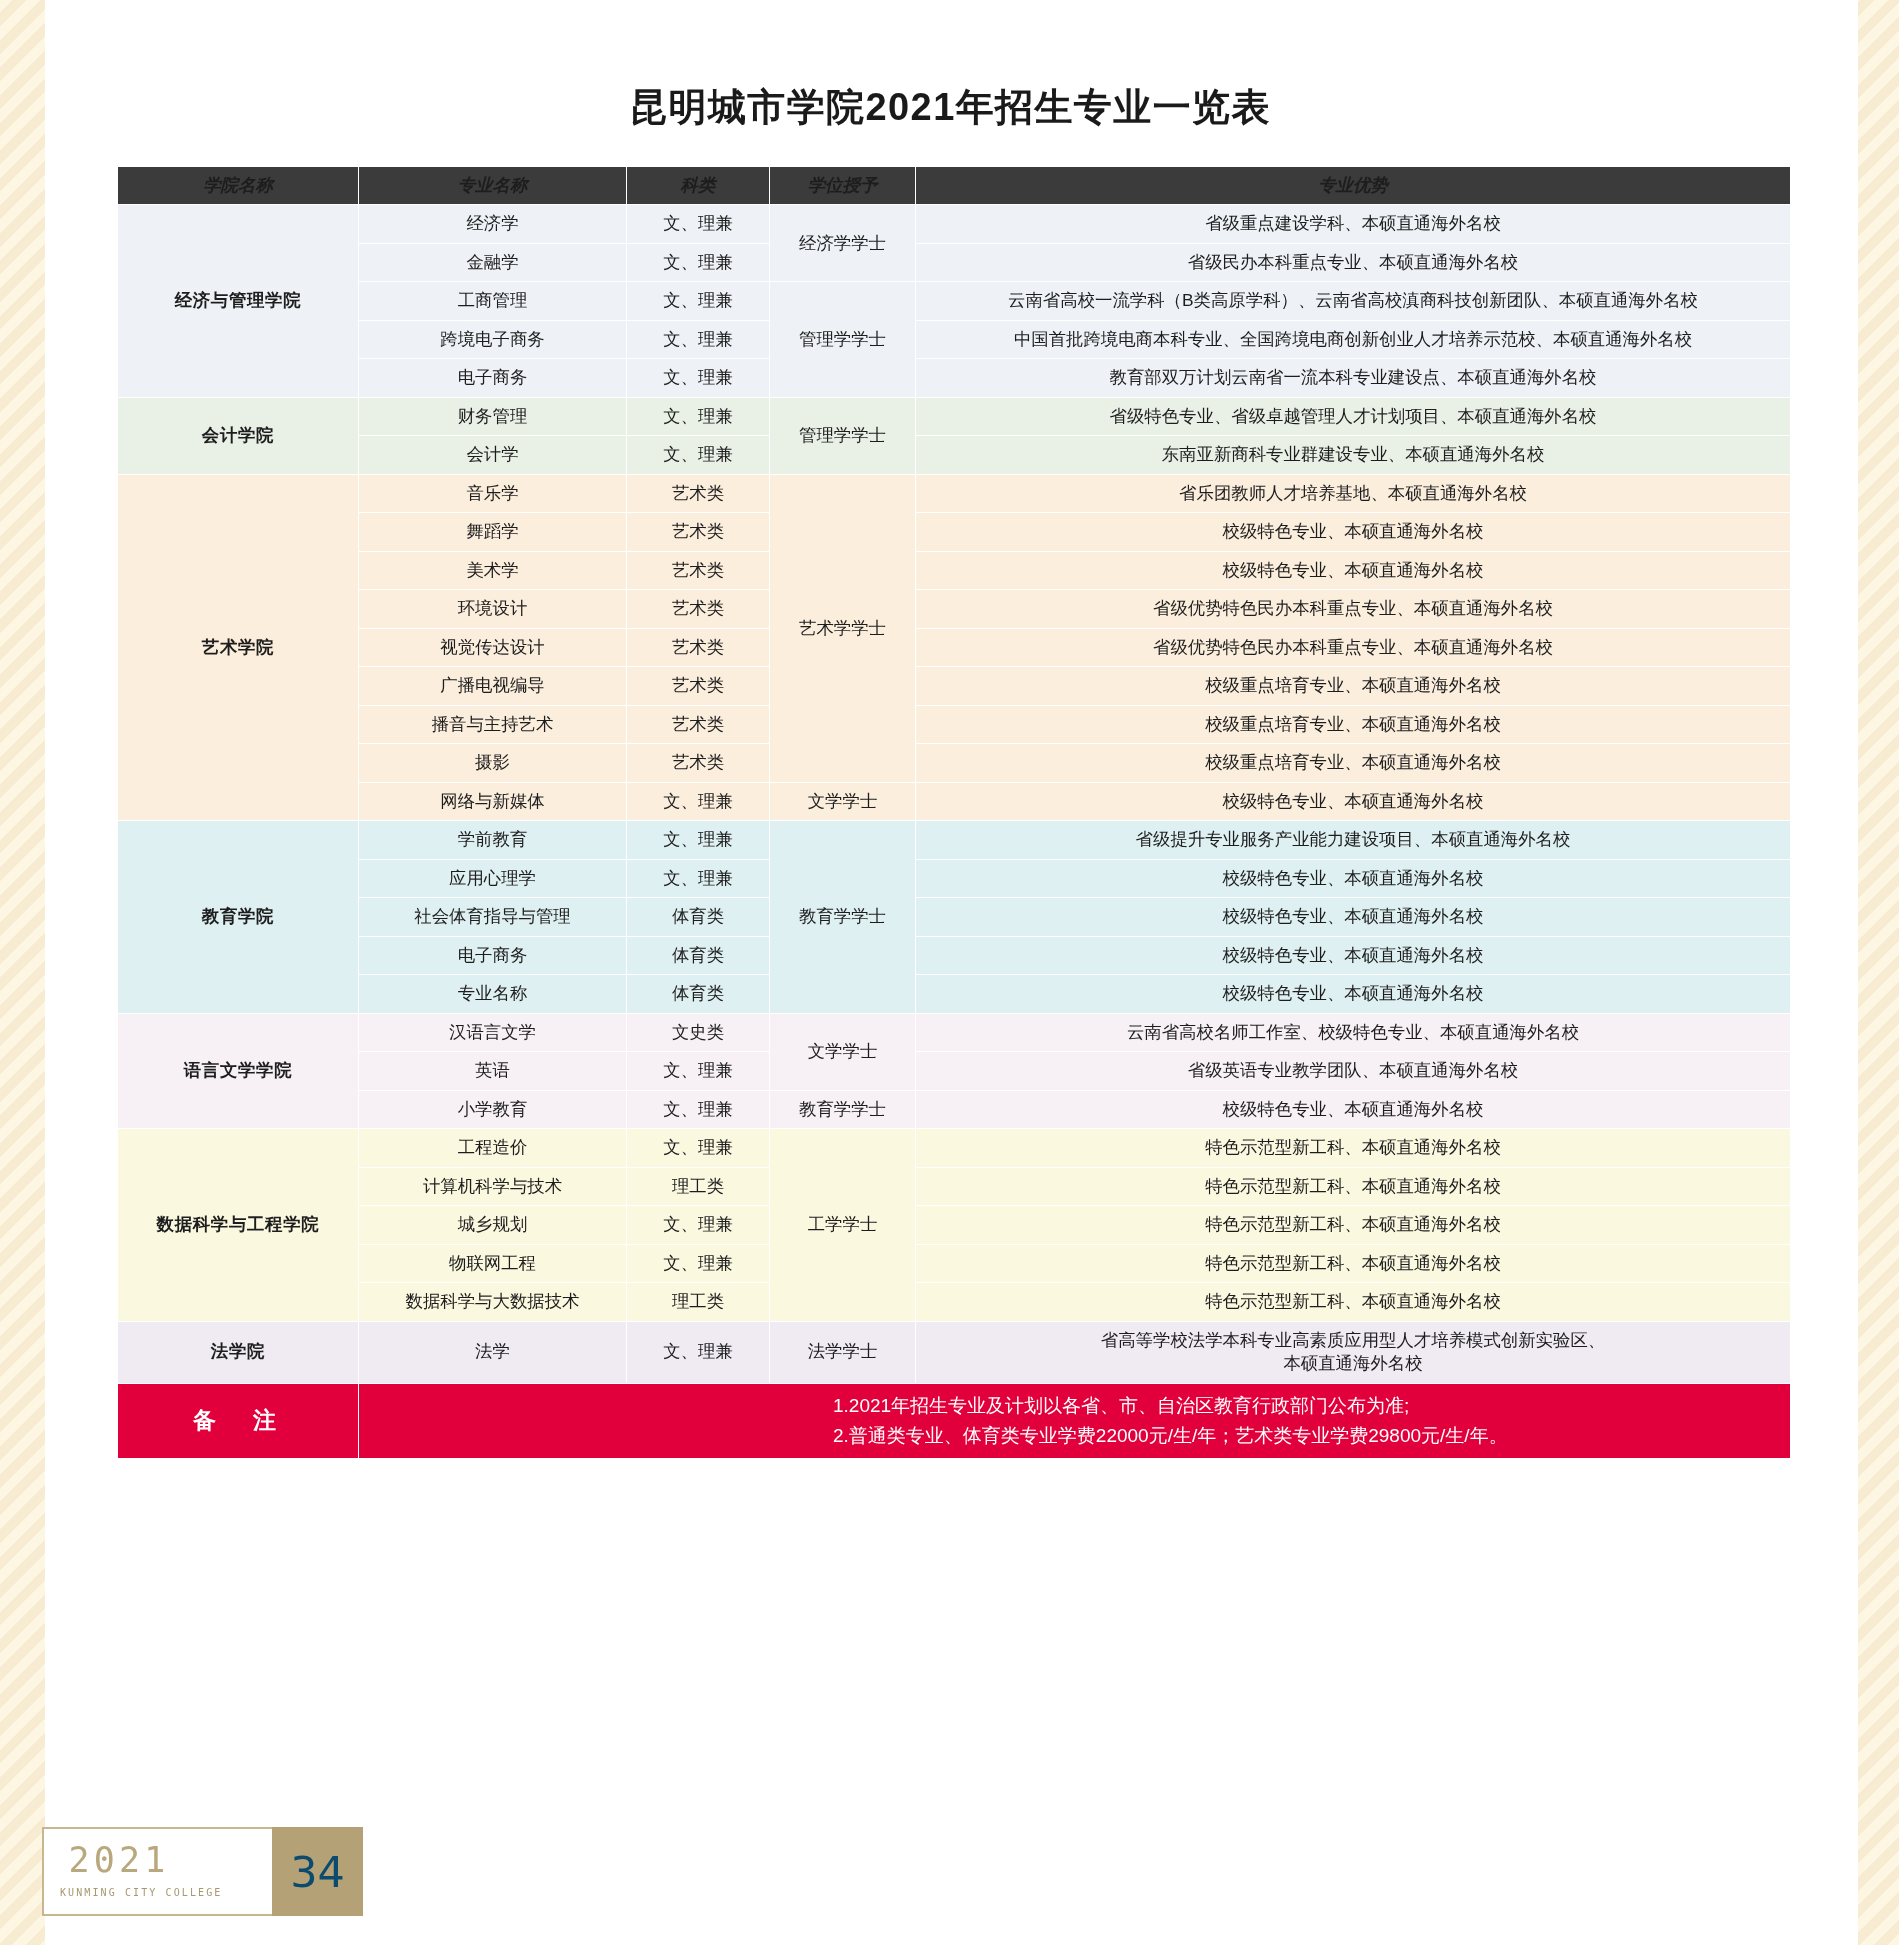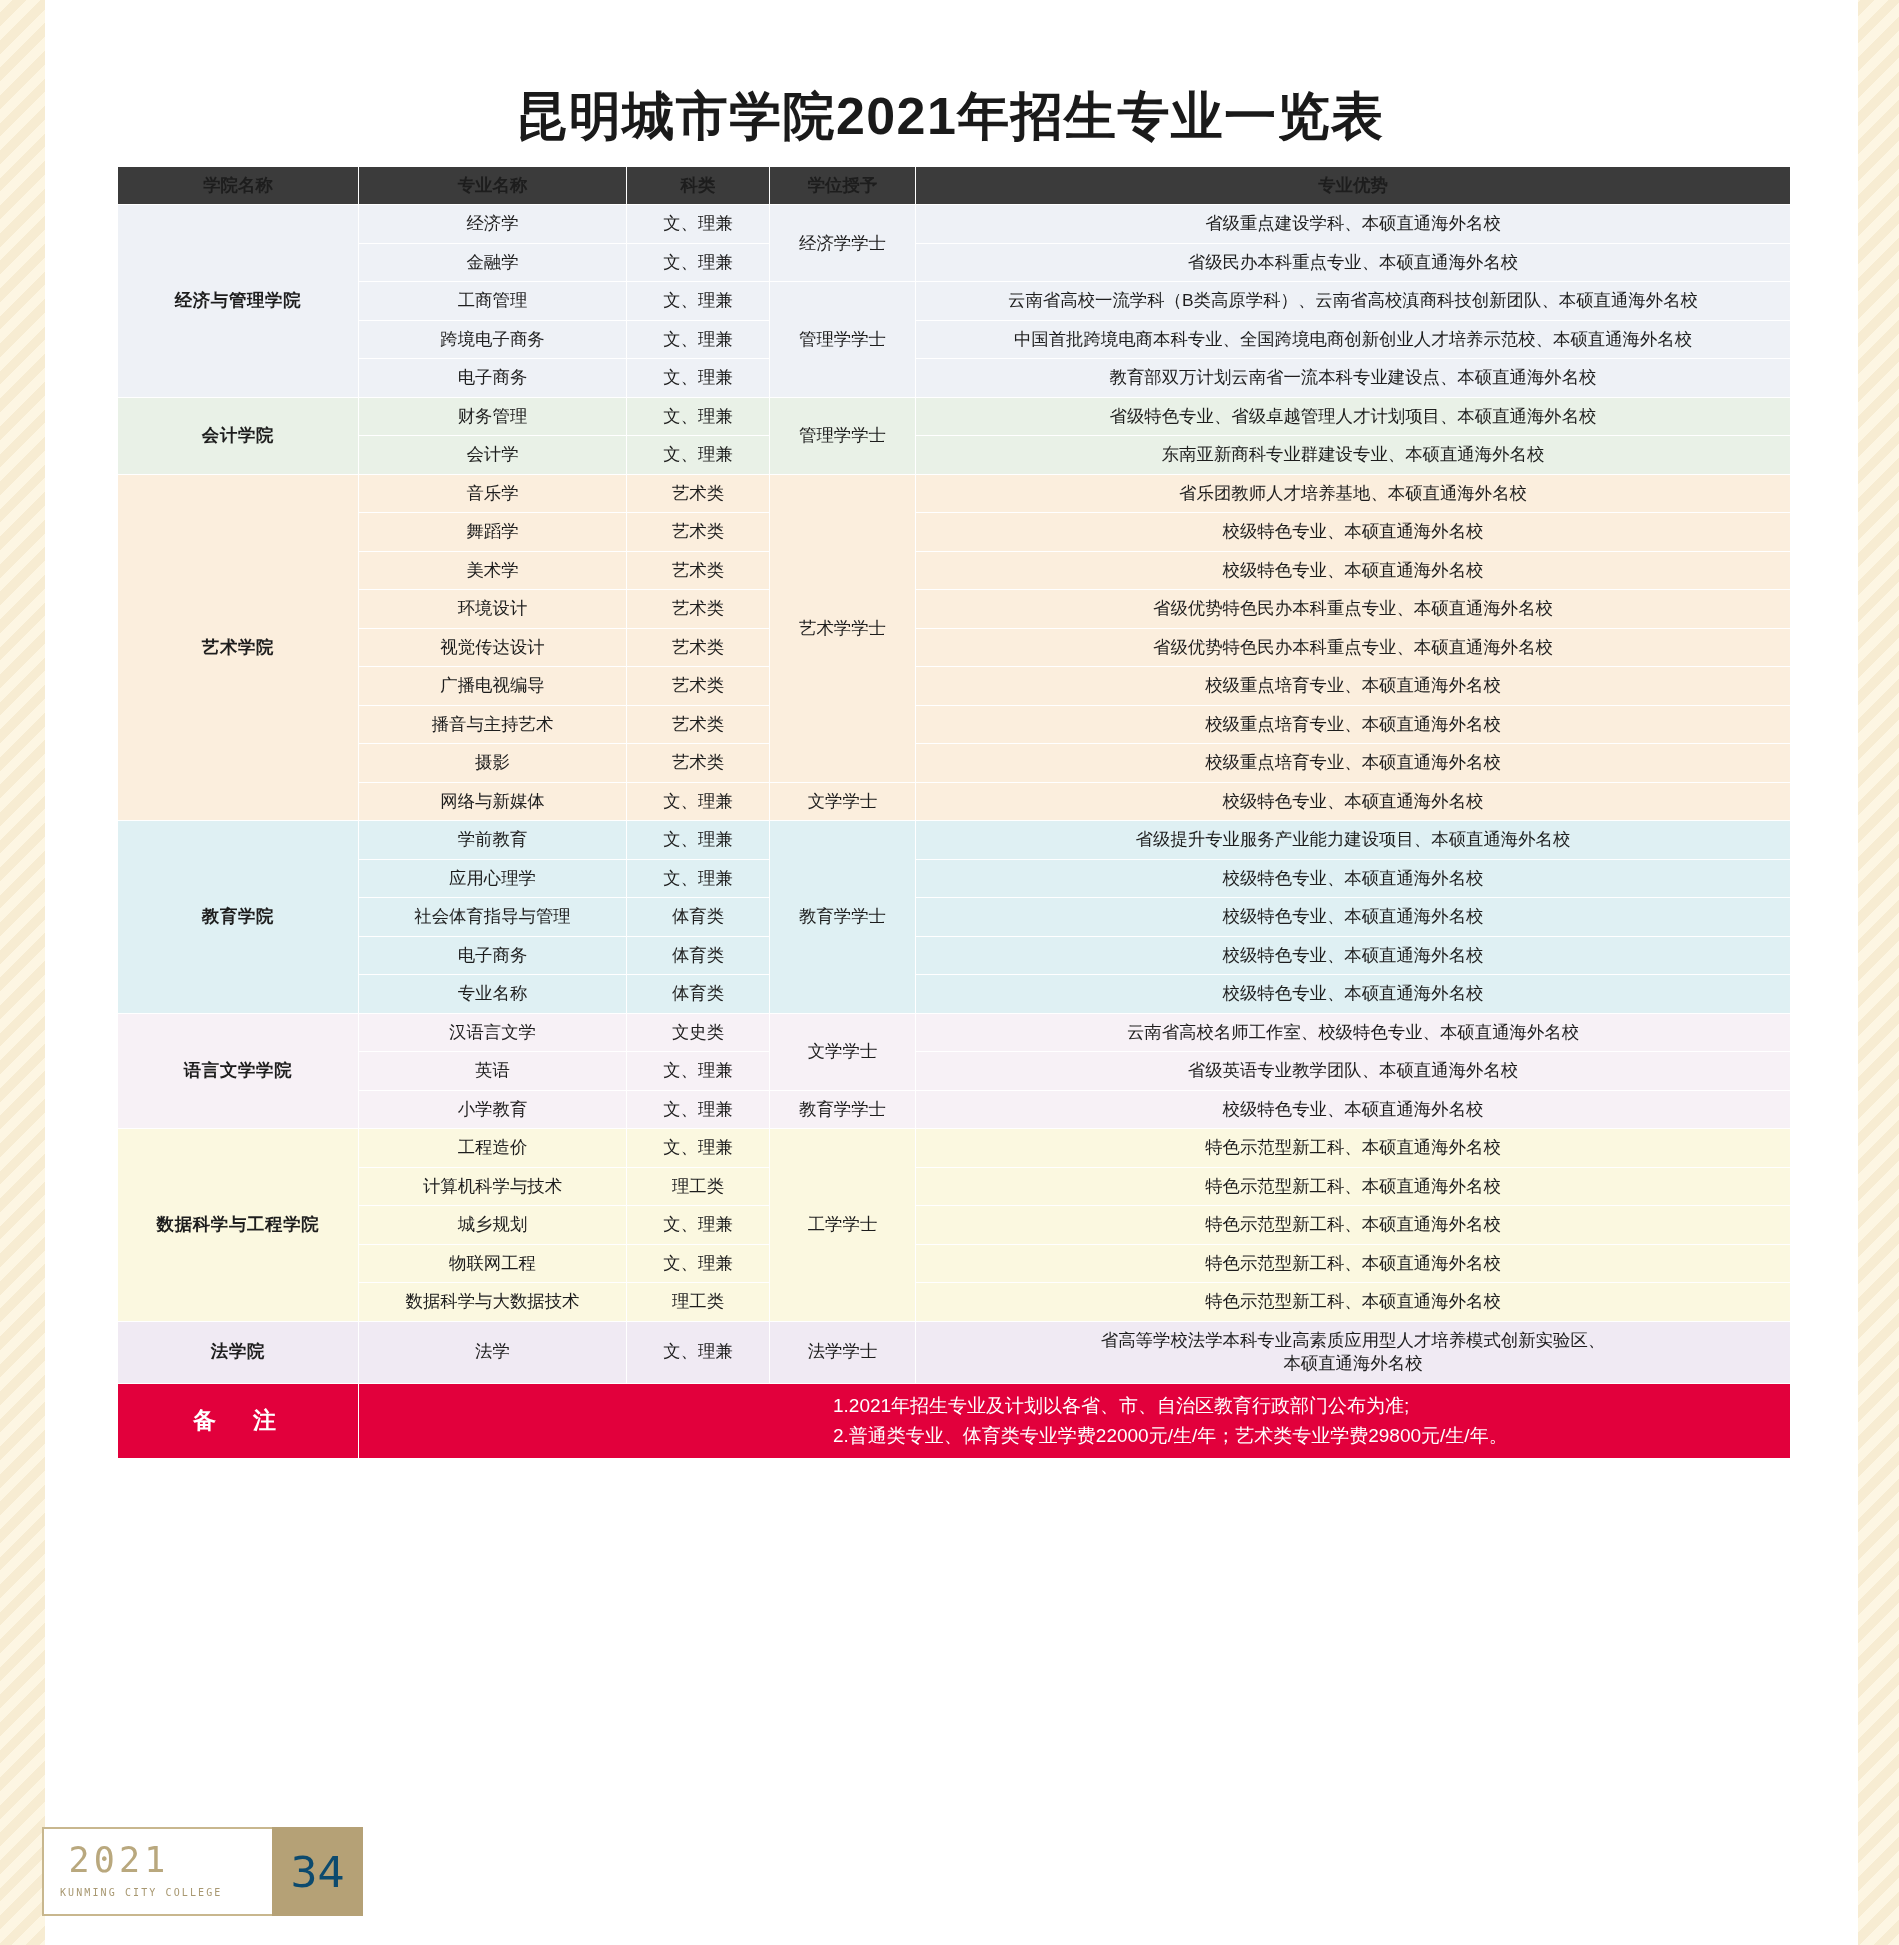--- a/index.html
+++ b/index.html
@@ -33,21 +33,21 @@
     right: 42px;
     bottom: 0;
     background: #ffffff;
   }
   .title {
     position: absolute;
     top: 82px;
     left: 0;
     right: 0;
     text-align: center;
-    font-size: 52px;
+    font-size: 38px;
     font-weight: bold;
     color: #1a1a1a;
     letter-spacing: 1.4px;
   }
   .table-wrap {
     position: absolute;
     left: 117px;
     top: 166px;
     width: 1674px;
   }
@@ -65,20 +65,21 @@
     padding: 7px 4.2px;
     line-height: 1.35;
   }
   thead th {
     background: #3b3b3b;
     color: #ffffff;
     font-size: 21.6px;
     font-weight: bold;
     padding: 14px 4.2px;
     border: 1.4px solid #3b3b3b;
+    font-style: italic;
   }
   .col-college { width: 241px; }
   .col-major   { width: 268px; }
   .col-type    { width: 143px; }
   .col-degree  { width: 146px; }
   .col-adv     { width: auto; }
 
   td.college {
     font-size: 21.6px;
     font-weight: bold;

